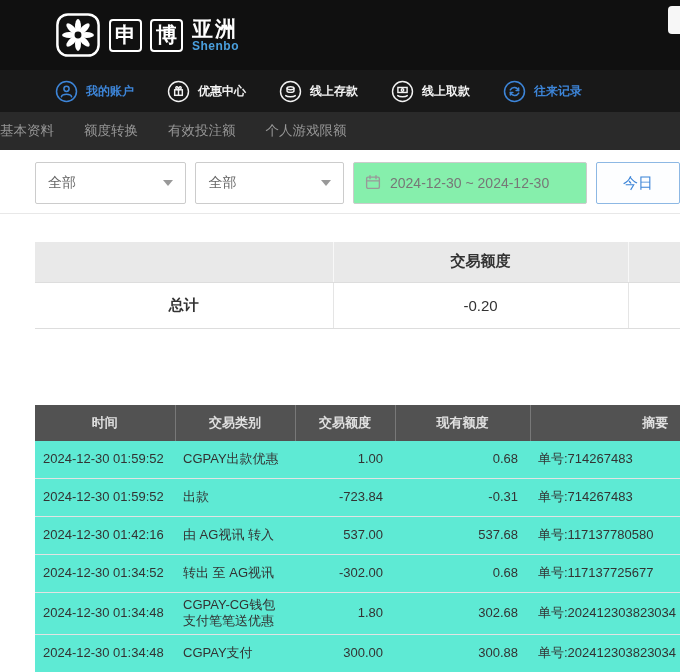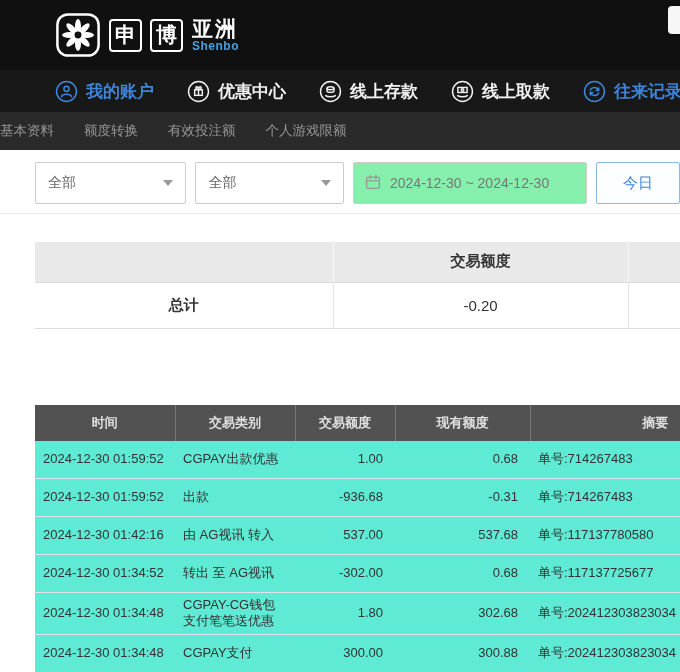--- a/index.html
+++ b/index.html
@@ -14,21 +14,21 @@
   .char-box { width:33px; height:33px; border:2px solid #fff; border-radius:4px; margin-left:8px;
     display:flex; align-items:center; justify-content:center; color:#fff; font-size:21px; font-weight:700; }
   .logo-right { margin-left:9px; display:flex; flex-direction:column; line-height:1.05; }
   .region { color:#fff; font-size:21px; font-weight:700; letter-spacing:2px; }
   .brandname { color:#4a9fdd; font-size:12px; font-weight:700; letter-spacing:.5px; }
   .corner-widget { position:absolute; top:6px; right:-6px; width:18px; height:28px; background:#f7f7f7; border-radius:4px; }
 
   
   .mainnav { height:42px; background:#181818; display:flex; align-items:center; padding-left:55px; }
   .nav-item { display:flex; align-items:center; gap:8px; margin-right:33px; color:#f2f2f2;
-    font-size:17px; font-weight:700; cursor:pointer; white-space:nowrap;justify-content:flex-end; }
+    font-size:12px; font-weight:700; cursor:pointer; white-space:nowrap;justify-content:flex-end; }
   .nav-item.active { color:#3d85d8; }
   .nav-item svg { display:block; }
 
   
   .subnav { height:38px; background:#2a2a2a; display:flex; align-items:center; justify-content:flex-start;
     gap:30px; padding-right:16px; }
   .subnav-item { color:#979797; font-size:13.5px; cursor:pointer; white-space:nowrap; }
 
   
   .filters { display:flex; align-items:center; gap:9px; margin:12px 0 0 35px;justify-content:center; }
@@ -212,21 +212,21 @@
     <tr>
       <td class="time">2024-12-30 01:59:52</td>
       <td class="type">CGPAY出款优惠</td>
       <td class="amt">1.00</td>
       <td class="bal">0.68</td>
       <td class="note">单号:714267483</td>
     </tr>
     <tr>
       <td class="time">2024-12-30 01:59:52</td>
       <td class="type">出款</td>
-      <td class="amt">-936.68</td>
+      <td class="amt">-723.84</td>
       <td class="bal">-0.31</td>
       <td class="note">单号:714267483</td>
     </tr>
     <tr>
       <td class="time">2024-12-30 01:42:16</td>
       <td class="type">由 AG视讯 转入</td>
       <td class="amt">537.00</td>
       <td class="bal">537.68</td>
       <td class="note">单号:117137780580</td>
     </tr>

